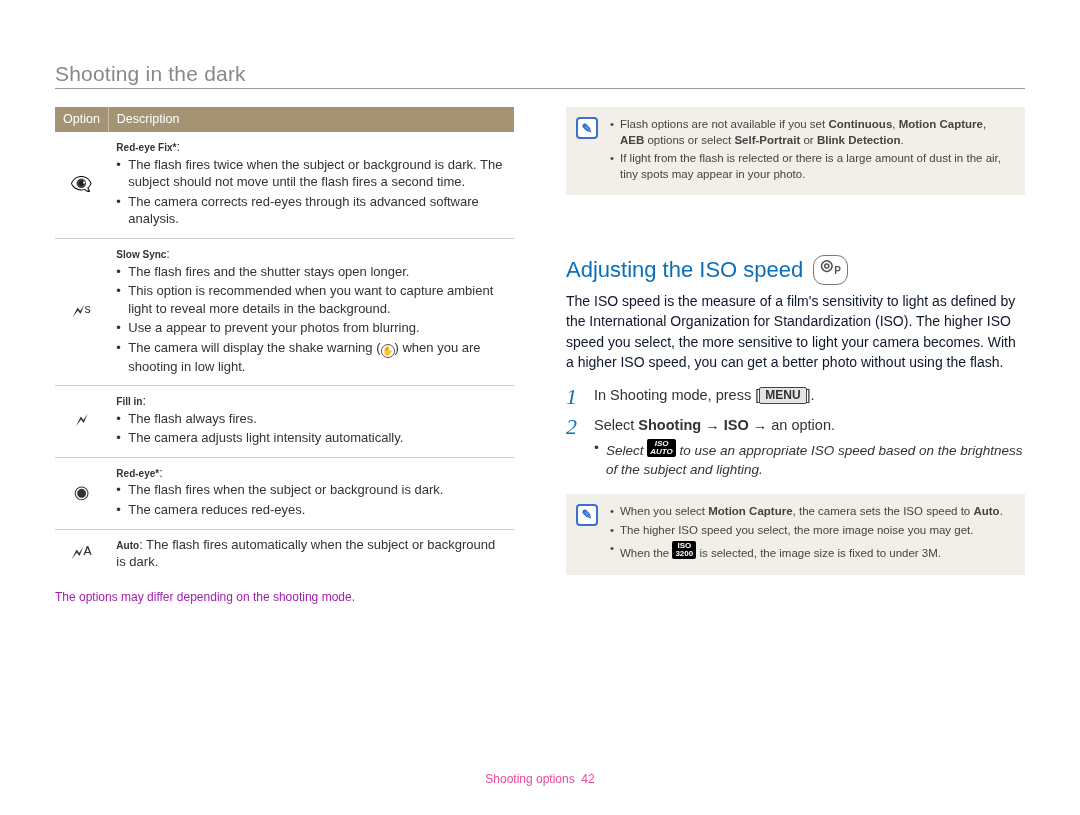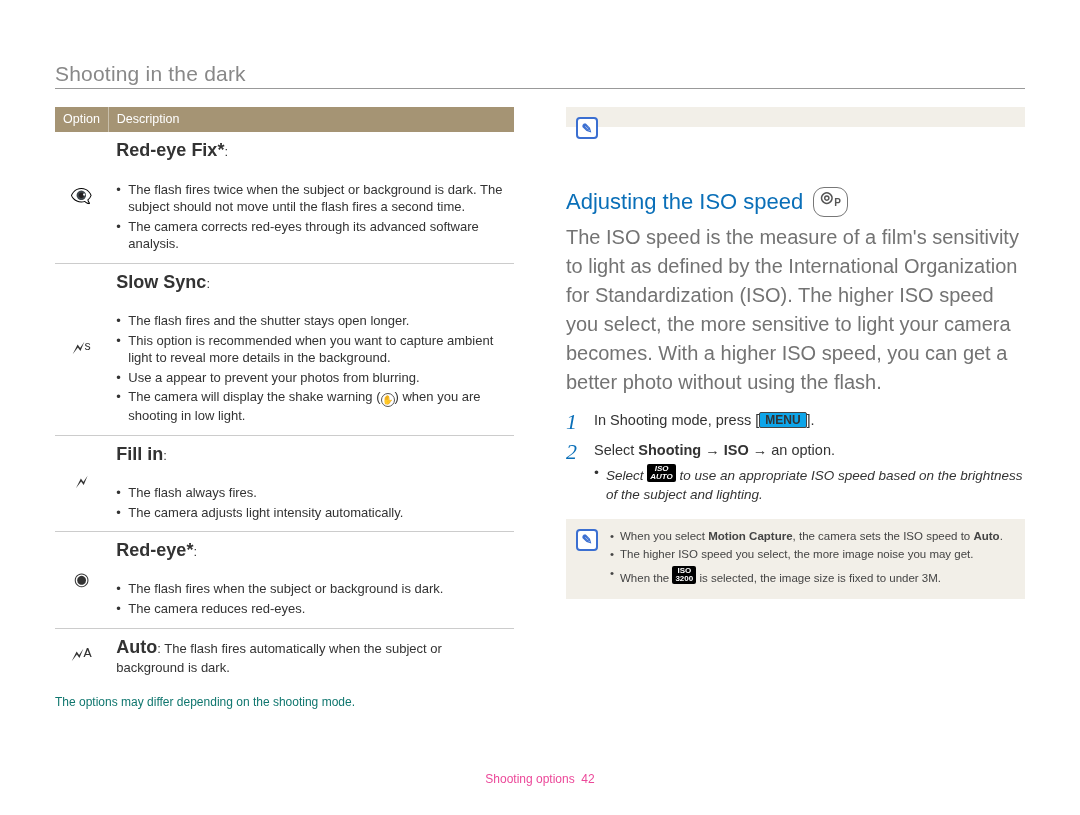--- a/index.html
+++ b/index.html
@@ -58,42 +58,42 @@
     padding: 6px 8px 8px 8px;
     vertical-align: middle;
   }
   .opt-table tr:last-child td { border-bottom: none; }
   .opt-table td.icon-cell {
     text-align: center;
     font-size: 18px;
   }
   .opt-table .opt-title {
     font-weight: bold;
-    font-size: 18px;
+    font-size: 10px;
     margin-top: 35px;
   }
   .opt-table ul {
     list-style: none;
     padding-left: 0;
-    margin-top: 18px;
+    margin-top: 0;
   }
   .opt-table ul li {
     position: relative;
     padding-left: 12px;
     margin-bottom: 2px;
   }
   .opt-table ul li:before {
     content: "•";
     position: absolute;
     left: 0;
     top: 0;
   }
   .footnote {
     font-size: 12px;
-    color: #0f766e;
+    color: #a21caf;
     margin-top: 10px;
   }
   
   .note-box {
     background: #f2efe8;
     padding: 10px 12px 10px 44px;
     position: relative;
     font-size: 11.5px;
     color: #444;
     line-height: 1.35;
@@ -144,22 +144,22 @@
     font-weight: bold;
     line-height: 1;
   }
   .mode-icon:after {
     content: "P";
     font-size: 10px;
     vertical-align: sub;
     margin-left: 1px;
   }
   .body-text {
-    font-size: 20px;
-    color: #737373;
+    font-size: 14px;
+    color: #0f172a;
     line-height: 1.45;
     margin-bottom: 14px;
   }
   .steps {
     list-style: none;
     padding: 0;
     counter-reset: step;
     margin-bottom: 14px;
   }
   .steps > li {
@@ -175,21 +175,21 @@
     left: 0;
     top: -4px;
     font-size: 22px;
     font-style: italic;
     color: #0a6fb8;
     font-family: Georgia, serif;
   }
   .menu-btn {
     display: inline-block;
     border: 1px solid #444;
-    background: #0ea5e9;
+    background: #e5e5e5;
     padding: 0 5px;
     font-weight: bold;
     font-family: Arial, sans-serif;
     font-size: 12px;
     border-radius: 2px;
     line-height: 1.2;
     vertical-align: 1px;
   }
   .sub-bullets {
     list-style: none;
@@ -317,20 +317,22 @@
         </tbody>
       </table>
       <div class="footnote">The options may differ depending on the shooting mode.</div>
     </div>
 
     <div class="col">
 
       <div class="note-box">
         <div class="note-icon">✎</div>
         <ul>
+          <li>Flash options are not available if you set <b>Continuous</b>, <b>Motion Capture</b>, <b>AEB</b> options or select <b>Self-Portrait</b> or <b>Blink Detection</b>.</li>
+          <li>If light from the flash is relected or there is a large amount of dust in the air, tiny spots may appear in your photo.</li>
         </ul>
       </div>
 
       <div style="height:40px"></div>
 
       <h2 class="sub-heading">
         <span>Adjusting the ISO speed</span>
         <span class="mode-icon">◎</span>
       </h2>
 

